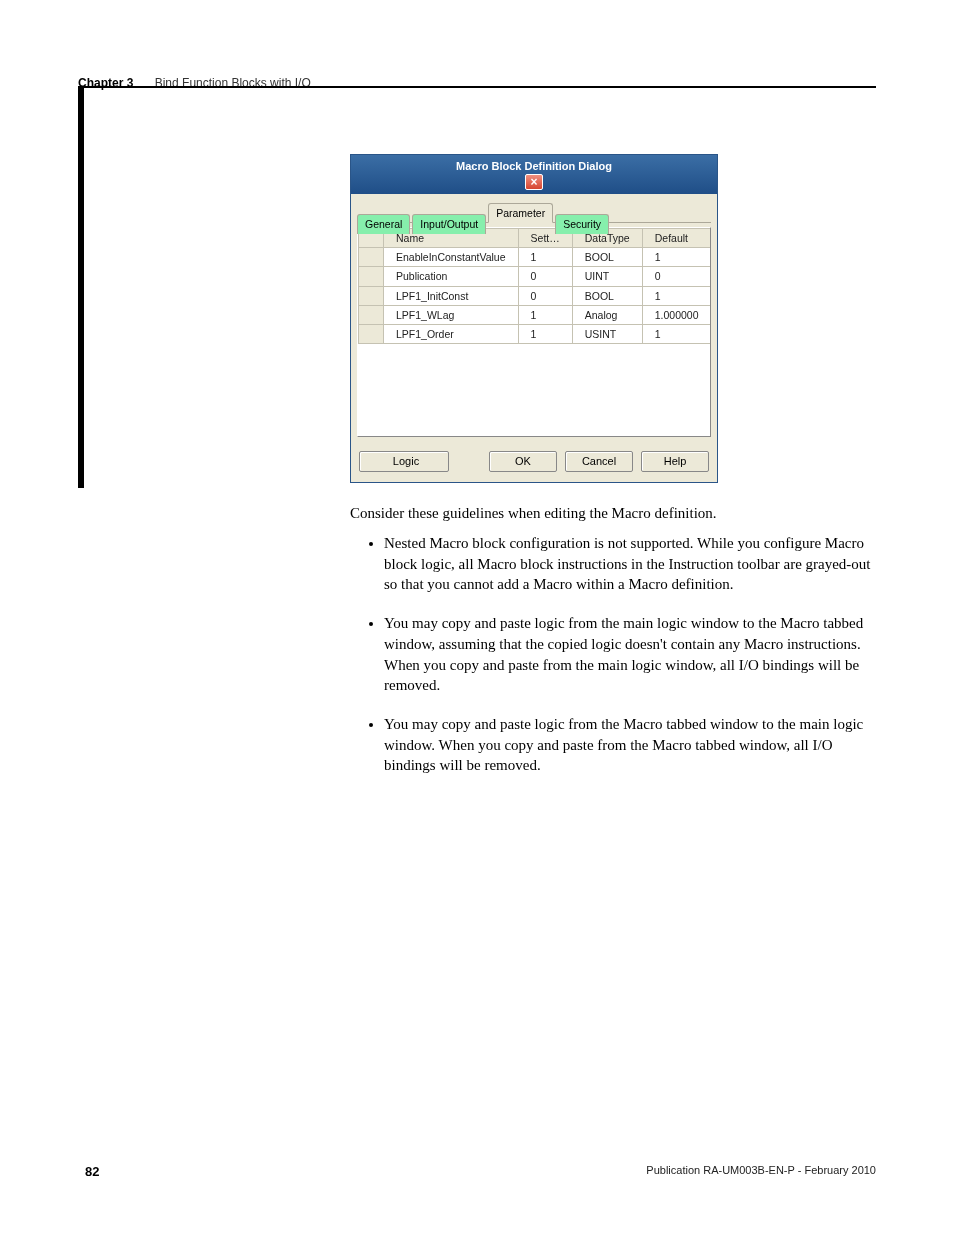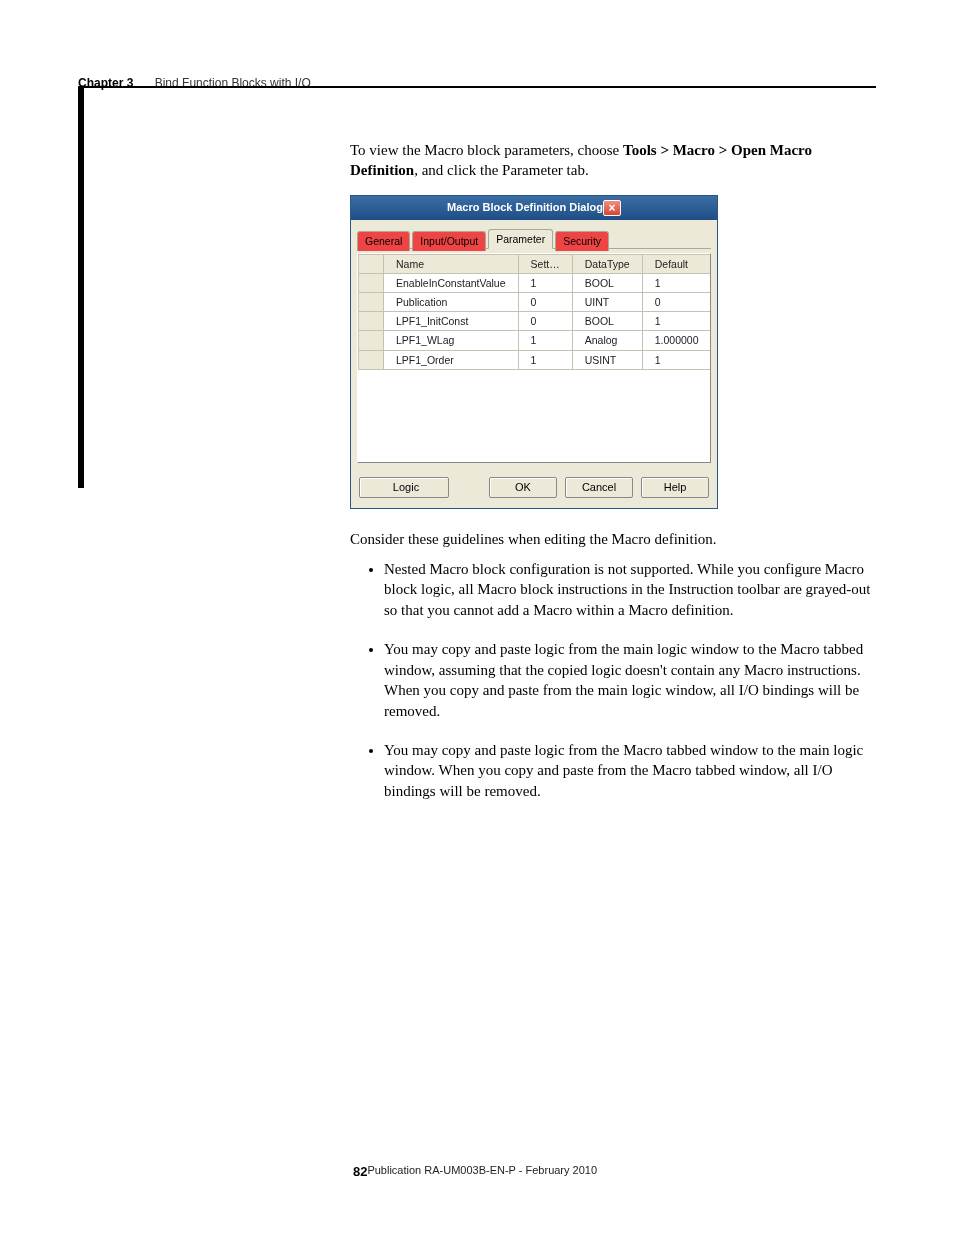--- a/index.html
+++ b/index.html
@@ -50,25 +50,26 @@
       width: 368px;
       border: 1px solid #2a5588;
       background: #ece9d8;
       font-family: Tahoma, Geneva, sans-serif;
       font-size: 11px;
     }
     .titlebar {
       background: linear-gradient(#3b6ea5, #1f4e87);
       color: #fff;
       font-weight: bold;
-      padding: 4px 14px;
-      display: flex;
-      justify-content: center;
+      padding: 4px 20px;
+      display: flex;
+      justify-content: space-between;
       align-items: center;
       font-size: 11px;
+      flex-direction: column;
     }
     .close-btn {
       width: 18px;
       height: 16px;
       background: linear-gradient(#f09080, #d64530);
       border: 1px solid #fff;
       border-radius: 2px;
       color: #fff;
       font-weight: bold;
       display: flex;
@@ -77,25 +78,25 @@
       font-size: 12px;
       line-height: 1;
     }
     .dialog-body { padding: 8px 6px 10px 6px; }
     .tabs { display: flex; border-bottom: 1px solid #aca899; margin-bottom: 4px; }
     .tab {
       padding: 2px 7px;
       border: 1px solid #aca899;
       border-bottom: none;
       margin-right: 2px;
-      background: #ef4444;
+      background: #86efac;
       border-radius: 3px 3px 0 0;
       font-size: 10.5px;
       position: relative;
-      top: 3px;
+      top: 12px;
     }
     .tab.active {
       background: #ece9d8;
       border-bottom: 1px solid #ece9d8;
       top: 1px;
       text-align: center;
     }
     .grid-pane {
       border: 1px solid #fff;
       border-right-color: #888;
@@ -136,45 +137,42 @@
       text-align: center;
       border-radius: 2px;
       box-shadow: 1px 1px 0 #fff inset;
     }
     .dlg-btn.logic { width: 90px; margin-right: auto; text-align: center; padding-left: 4px; }
     ul.bullets { margin: 10px 0 0 34px; padding: 0; list-style: disc; }
     ul.bullets li { margin-bottom: 18px; font-size: 15px; line-height: 1.38; }
     .page-footer {
       position: absolute;
       bottom: 56px;
-      left: 74px;
+      left: 85px;
       right: 78px;
       display: flex;
-      justify-content: center;
+      justify-content: space-between;
       font-family: Arial, Helvetica, sans-serif;
       font-size: 11px;
     }
     .page-footer .pagenum { font-weight: bold; font-size: 13px; }
     .page-footer .pub { color: #222; }
   </style>
 </head>
 <body>
 
 <div class="page-header">
   <span class="chapter-label">Chapter 3</span>
   <span class="chapter-title">Bind Function Blocks with I/O</span>
 </div>
 <div class="header-rule"></div>
 <div class="side-bar"></div>
 
 <div class="content">
 
-  <p>
-    <span>To view the Macro block parameters, choose </span><b>Tools &gt; Macro &gt; Open Macro Definition</b><span>, and click the Parameter tab.</span>
-  </p>
 
   <div class="dialog-wrap">
     <div class="dialog">
       <div class="titlebar">
         <span>Macro Block Definition Dialog</span>
         <span class="close-btn">×</span>
       </div>
       <div class="dialog-body">
         <div class="tabs">
           <div class="tab">General</div>

